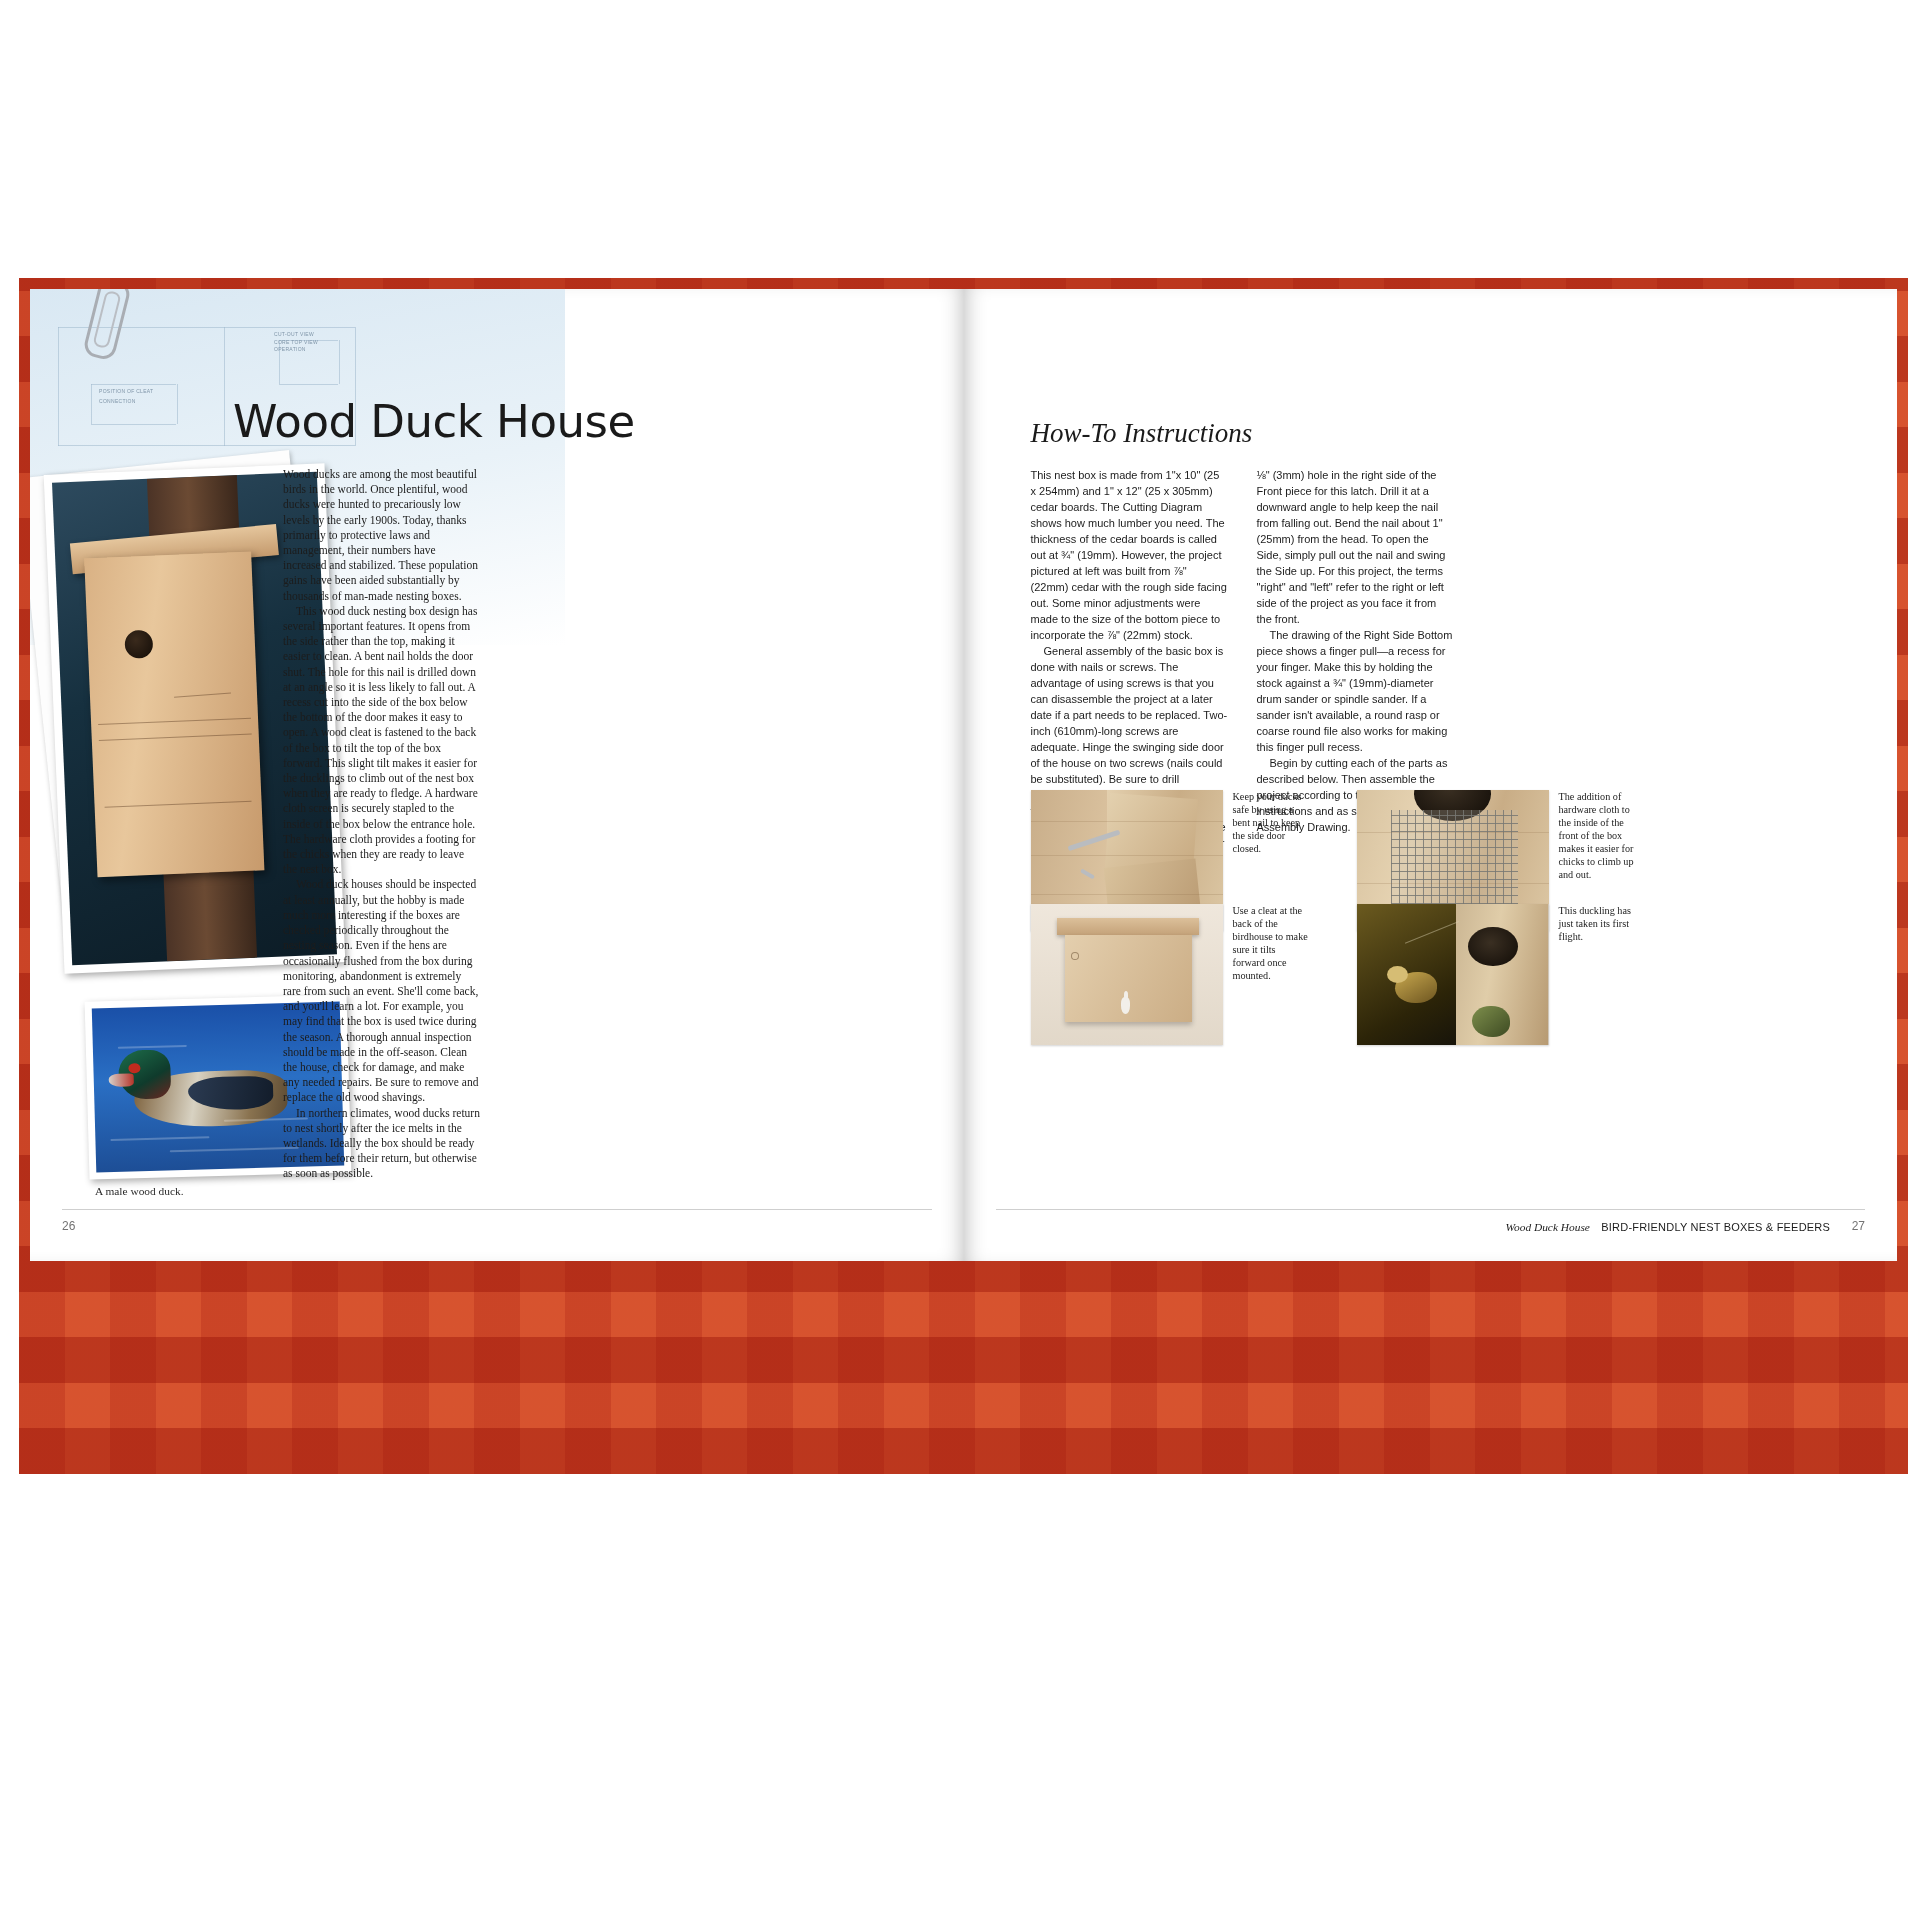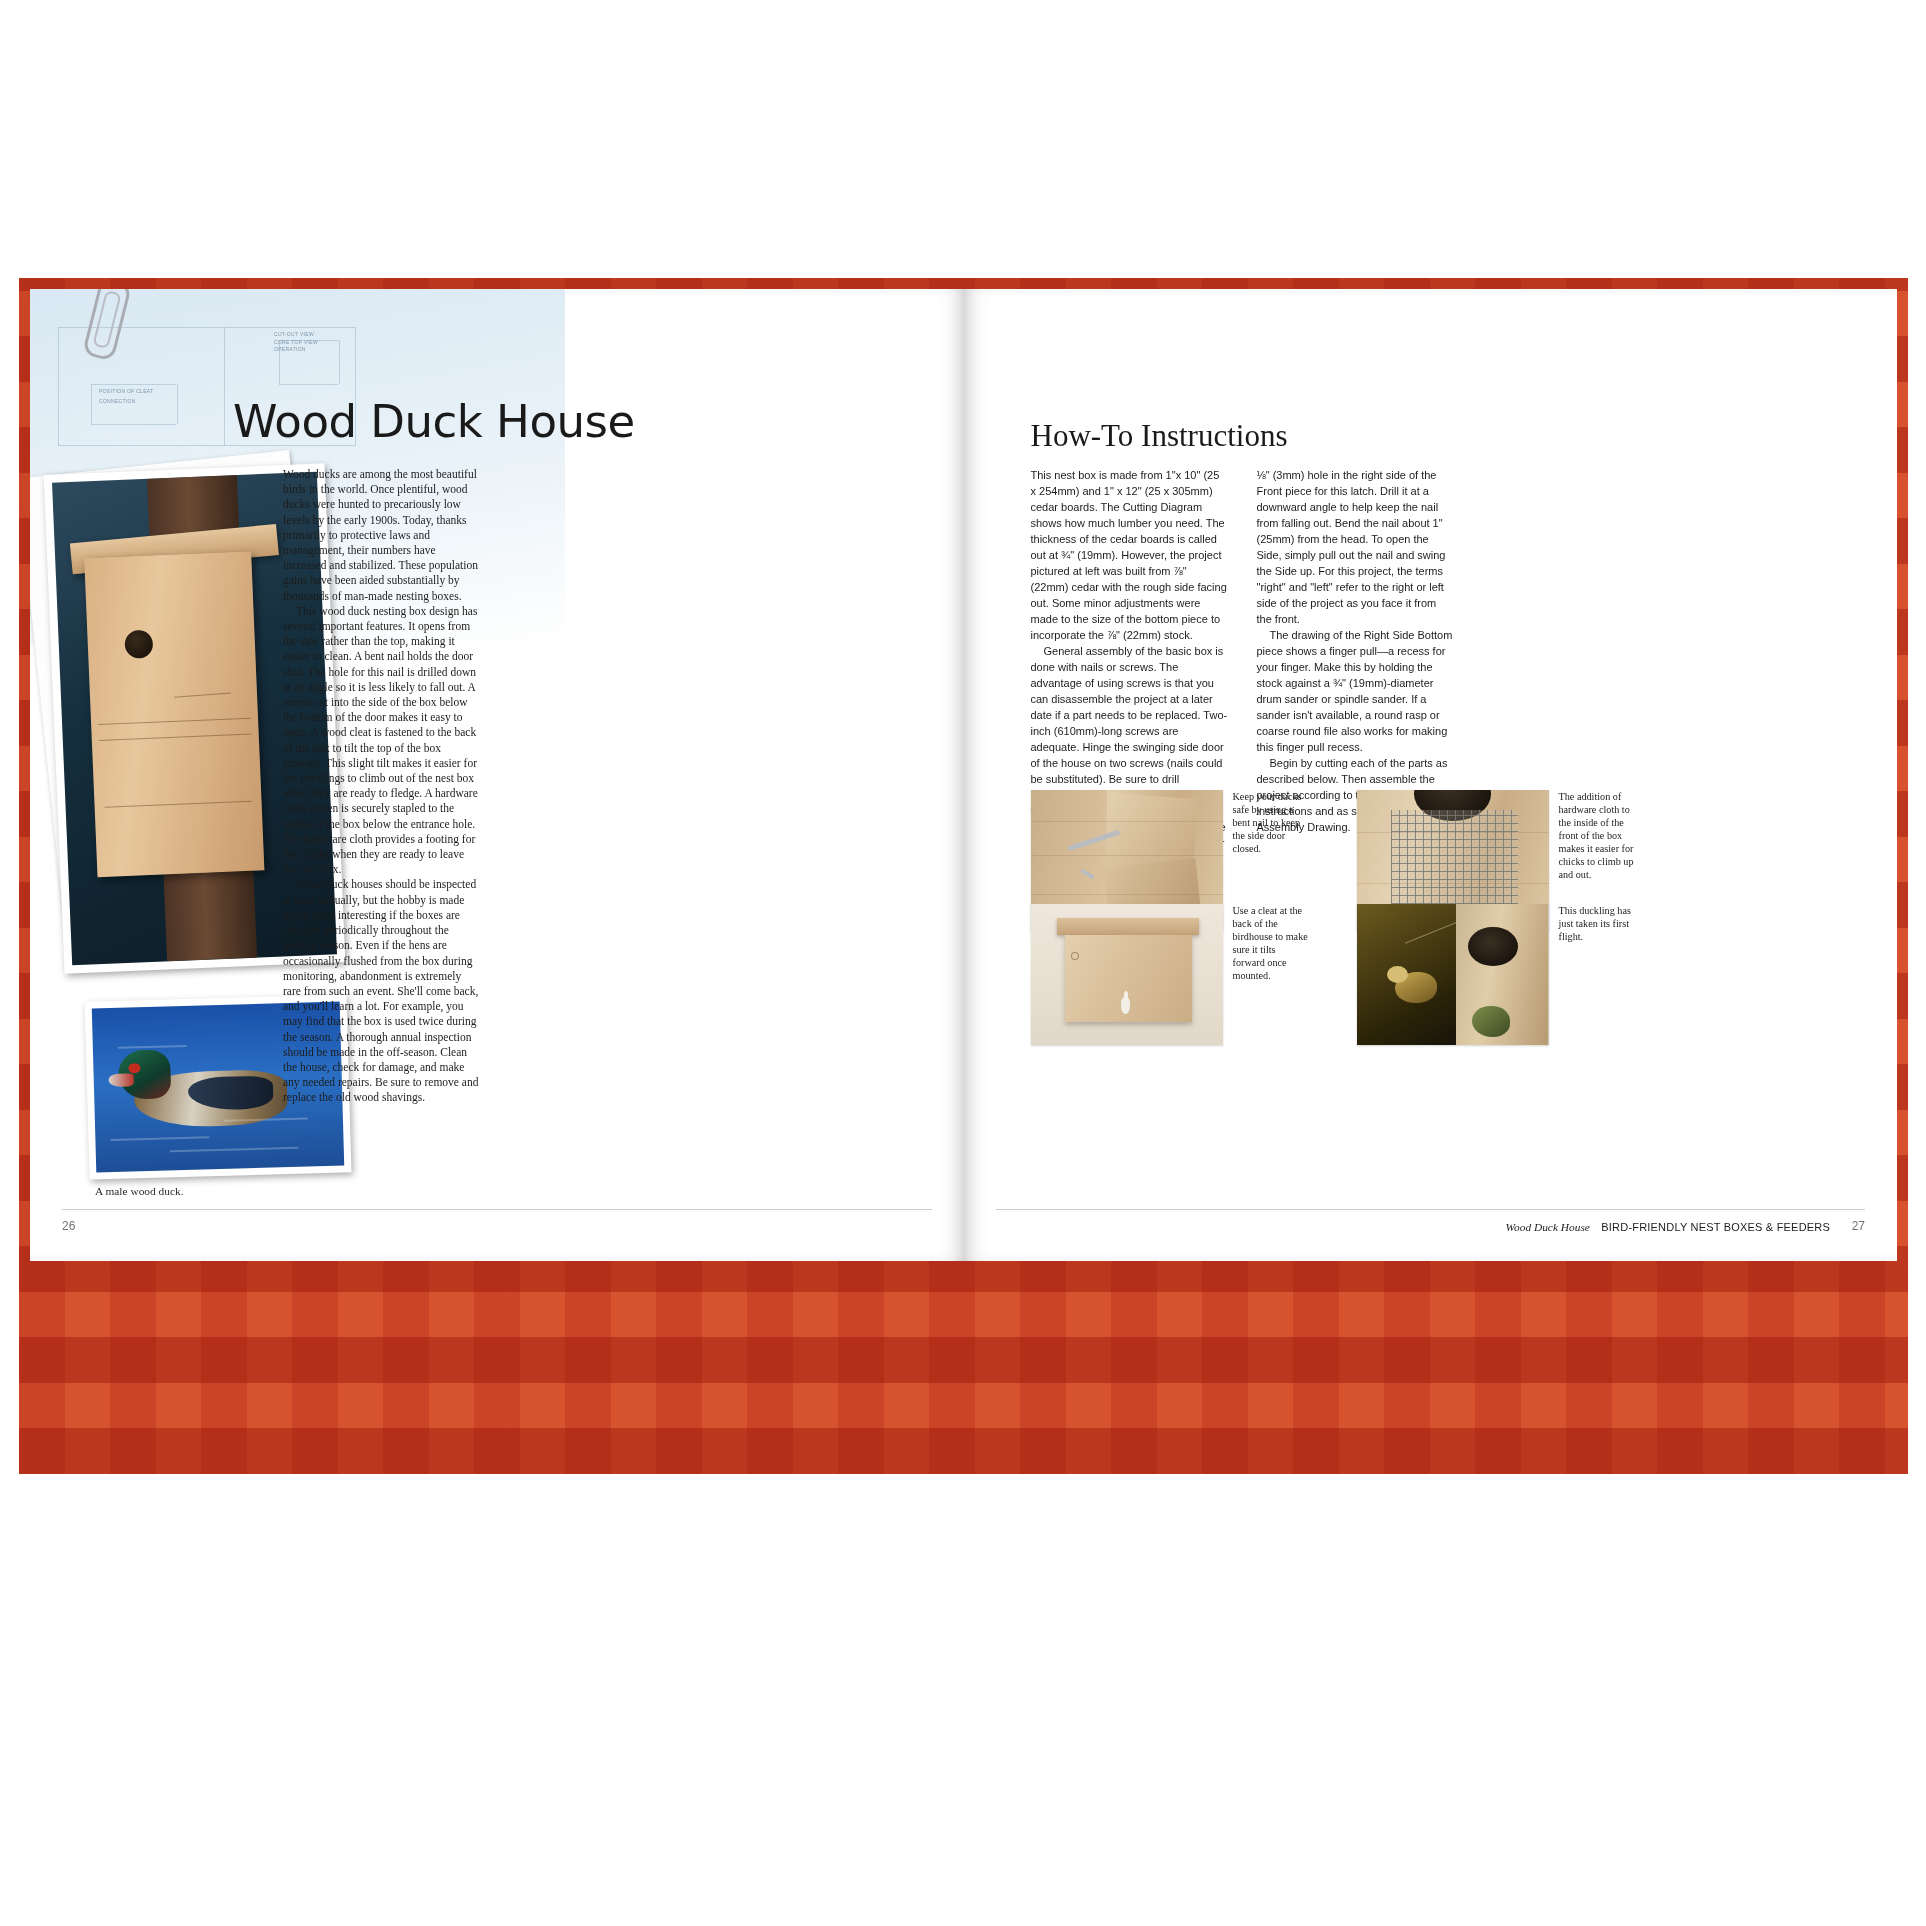--- a/index.html
+++ b/index.html
@@ -282,21 +282,22 @@
   }
   .left-col p { margin: 0; }
   .left-col p + p { text-indent: 13px; }
 
   
   .howto-title {
     position: absolute;
     left: 67px;
     top: 129px;
     font-family: "Liberation Serif", serif;
-    font-size: 31px;
+    font-style: italic;
+    font-size: 27px;
     color: #1a1a1a;
   }
   .r-col {
     position: absolute;
     top: 178px;
     width: 197px;
     font-family: "Liberation Sans", sans-serif;
     font-size: 11px;
     line-height: 16px;
     color: #1c1c1c;
@@ -444,20 +445,21 @@
           <div class="dk-ripple" style="left:52%;top:70%;width:34%;"></div>
           <div class="dk-ripple" style="left:10%;top:24%;width:28%;"></div>
         </div>
       </div>
       <div class="duck-caption">A male wood duck.</div>
 
       <div class="left-col">
         <p>Wood ducks are among the most beautiful birds in the world. Once plentiful, wood ducks were hunted to precariously low levels by the early 1900s. Today, thanks primarily to protective laws and management, their numbers have increased and stabilized. These population gains have been aided substantially by thousands of man-made nesting boxes.</p>
         <p>This wood duck nesting box design has several important features. It opens from the side rather than the top, making it easier to clean. A bent nail holds the door shut. The hole for this nail is drilled down at an angle so it is less likely to fall out. A recess cut into the side of the box below the bottom of the door makes it easy to open. A wood cleat is fastened to the back of the box to tilt the top of the box forward. This slight tilt makes it easier for the ducklings to climb out of the nest box when they are ready to fledge. A hardware cloth screen is securely stapled to the inside of the box below the entrance hole. The hardware cloth provides a footing for the chicks when they are ready to leave the nest box.</p>
         <p>Wood duck houses should be inspected at least annually, but the hobby is made much more interesting if the boxes are checked periodically throughout the nesting season. Even if the hens are occasionally flushed from the box during monitoring, abandonment is extremely rare from such an event. She'll come back, and you'll learn a lot. For example, you may find that the box is used twice during the season. A thorough annual inspection should be made in the off-season. Clean the house, check for damage, and make any needed repairs. Be sure to remove and replace the old wood shavings.</p>
+        <p>In northern climates, wood ducks return to nest shortly after the ice melts in the wetlands. Ideally the box should be ready for them before their return, but otherwise as soon as possible.</p>
       </div>
 
       <div class="rule"></div>
       <div class="folio folio-left">26</div>
     </div>
 
     <div class="page right">
 
       <div class="howto-title">How-To Instructions</div>
 

